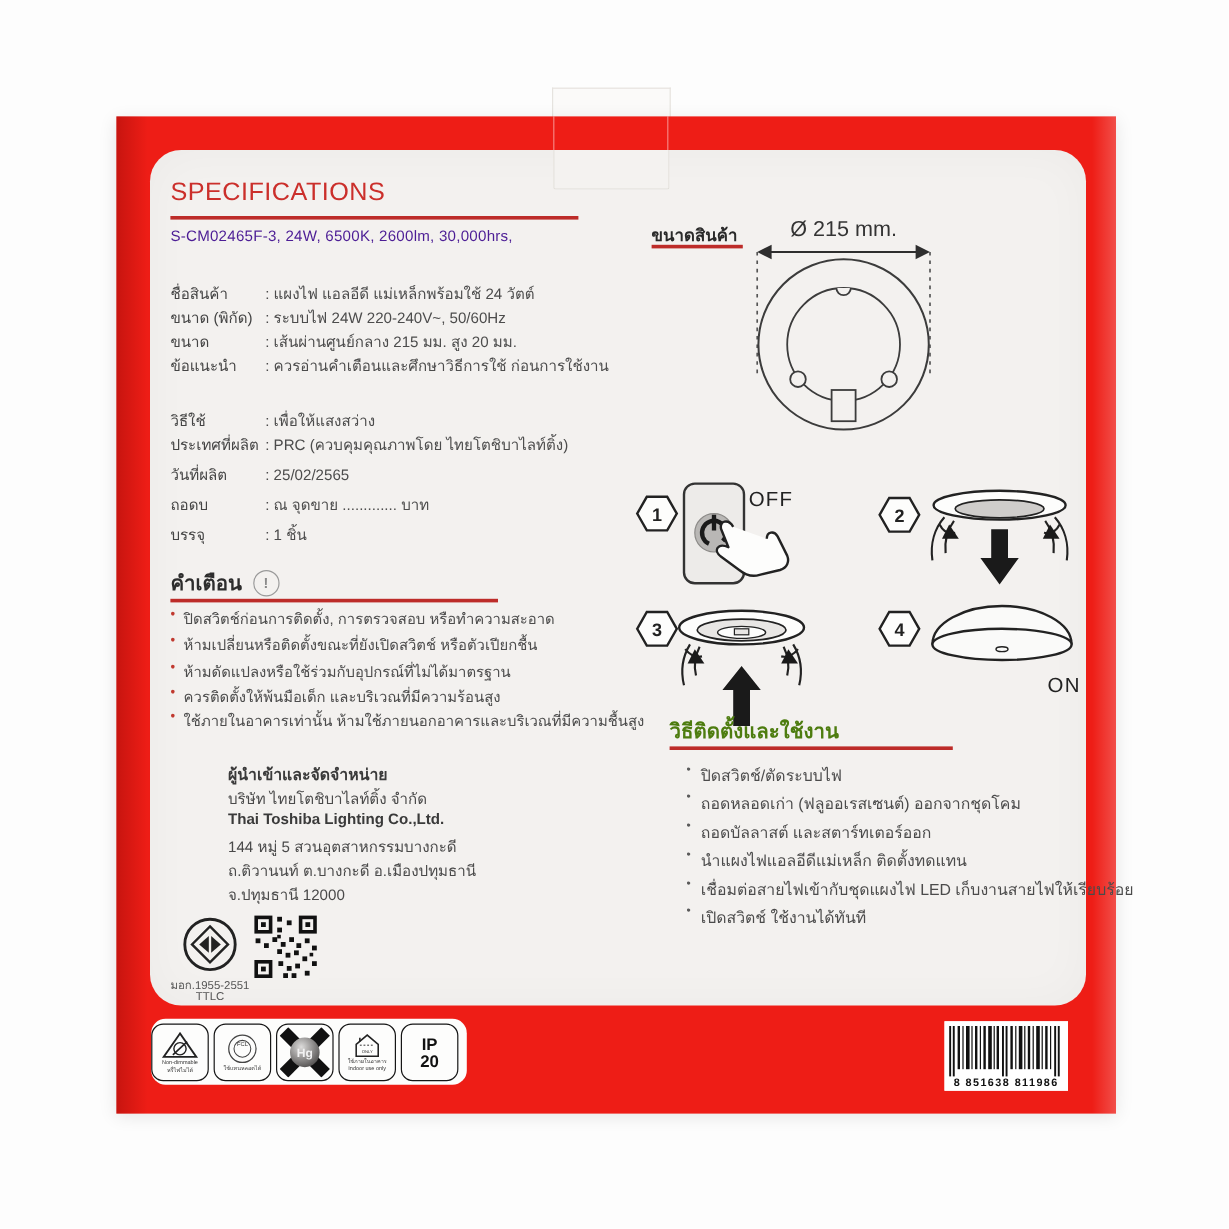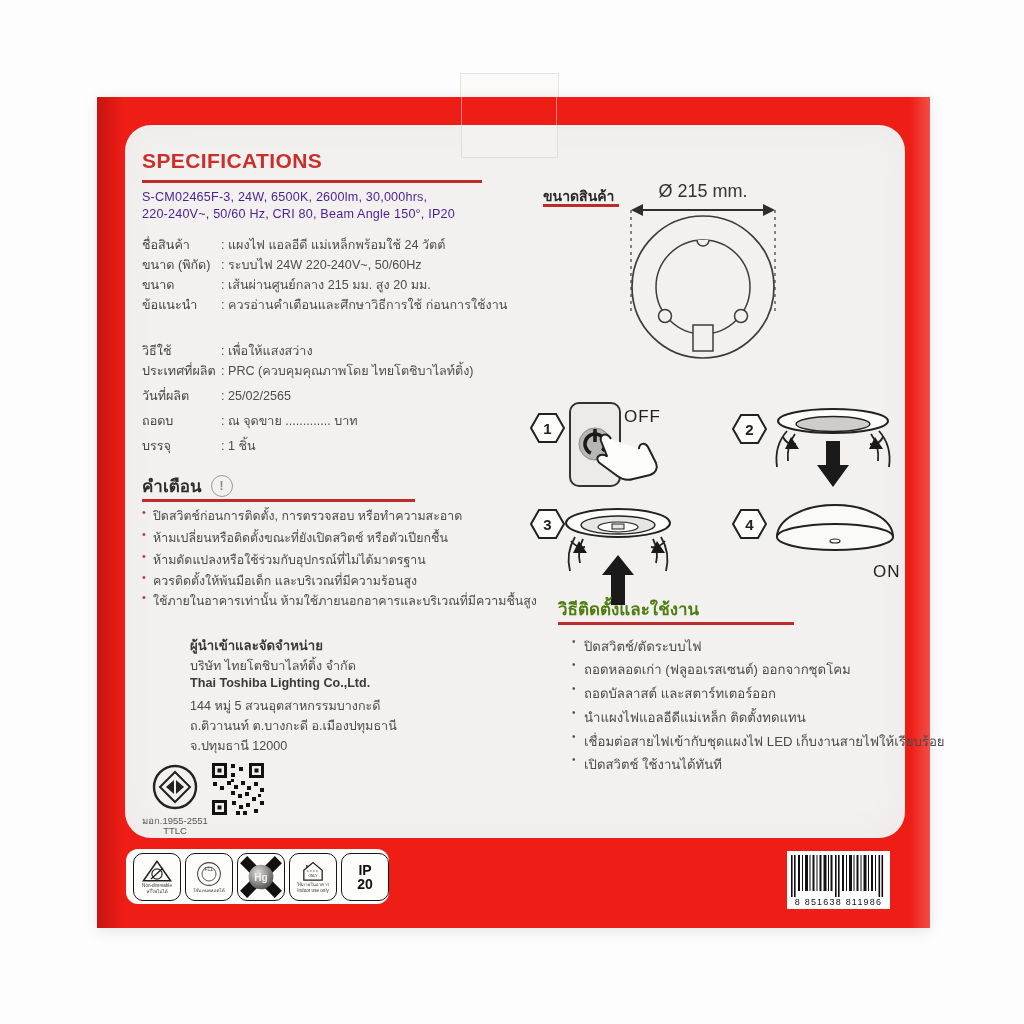--- a/index.html
+++ b/index.html
@@ -16,21 +16,21 @@
        background:#fbfaf9;border:1px solid #e6e3df;border-bottom:none;}
   .seam{position:absolute;top:97px;height:29px;width:1px;background:rgba(255,255,255,.45);}
   .tab-inner{position:absolute;left:461px;top:125px;width:95px;height:32px;background:#f4f2f0;
        border:1px solid #e1ded9;border-top:none;border-radius:0 0 2px 2px;}
   
   .panel{position:absolute;left:125px;top:125px;width:780px;height:713px;background:#f3f1ef;
        border-radius:26px;box-shadow:inset 0 0 40px rgba(0,0,0,.03);}
   .abs{position:absolute;}
   .nowrap{white-space:nowrap;}
   
-  .spec-title{left:17px;top:24px;font-size:21px;font-weight:bold;color:#cb2f2b;letter-spacing:.4px;}
+  .spec-title{left:17px;top:24px;font-size:21px;font-weight:normal;color:#cb2f2b;letter-spacing:.4px;}
   .rule{background:#bd2c29;height:3px;}
   .model{left:17px;top:64px;font-size:12.6px;line-height:16.5px;color:#4c1d95;letter-spacing:.2px;}
   
   .srow{left:17px;font-size:12.6px;color:#4c4c4c;white-space:nowrap;}
   .srow .lbl{display:inline-block;width:79px;color:#444;}
   .srow .val::before{content:": ";}
   
   .warn-title{left:17px;top:347px;display:flex;align-items:center;font-size:17px;font-weight:bold;color:#2d2d2d;}
   .excl{width:20px;height:20px;border:1.6px solid #9a9a9a;border-radius:50%;margin-left:9px;
         display:flex;align-items:center;justify-content:center;font-size:12px;color:#8a8a8a;font-weight:bold;}
@@ -41,26 +41,26 @@
   .bold{font-weight:bold;color:#3a3a3a;}
   .tis-txt{left:2px;width:96px;text-align:center;font-size:9.5px;color:#555;}
   
   .dim-head{left:418px;top:60px;font-size:14px;font-weight:bold;color:#2a2a2a;}
   .inst-head{left:433px;top:470px;font-size:17px;font-weight:bold;color:#4d7c0f;}
   .iitem{left:447px;font-size:13.2px;color:#4b4b4b;padding-left:12px;white-space:nowrap;}
   .iitem::before{content:"•";color:#5a5a5a;position:absolute;left:0;top:0;font-size:10px;}
   svg text{font-family:"Liberation Sans","DejaVu Sans",sans-serif;}
   
   .icon-strip{position:absolute;left:126px;top:849px;width:263px;height:55px;background:#fdfdfc;
-       border-radius:12px;display:flex;align-items:center;justify-content:flex-end;gap:4px;}
+       border-radius:12px;display:flex;align-items:center;justify-content:flex-start;gap:4px;}
   .tile{width:46px;height:46px;border:1.7px solid #161616;border-radius:10px;background:#fdfdfc;
        display:flex;flex-direction:column;align-items:center;justify-content:center;overflow:hidden;}
   .tiny{font-size:4.6px;color:#333;line-height:5.4px;text-align:center;}
   .ip-tile{font-size:14px;font-weight:bold;color:#111;line-height:14px;text-align:center;}
-  .barcode{position:absolute;left:787px;top:851px;width:103px;height:58px;background:#fff;}
+  .barcode{position:absolute;left:787px;top:851px;width:103px;height:58px;background:#fff;font-weight:bold;}
 </style>
 </head>
 <body>
 
 <div class="page">
 
   <div class="flap-tab"></div>
 
   <div class="box">
     <div class="edge-l"></div>
@@ -69,21 +69,20 @@
   <div class="seam" style="left:461px"></div>
   <div class="seam" style="left:556px"></div>
 
   <div class="panel">
 
     <div class="abs spec-title">SPECIFICATIONS</div>
     <div class="abs rule" style="left:17px;top:55px;width:340px"></div>
 
     <div class="abs model nowrap">
       <div>S-CM02465F-3, 24W, 6500K, 2600lm, 30,000hrs,</div>
-      <div>220-240V~, 50/60 Hz, CRI 80, Beam Angle 150°, IP20</div>
     </div>
 
     <div class="abs srow" style="top:110px">
       <span class="lbl">ชื่อสินค้า</span><span class="val">แผงไฟ แอลอีดี แม่เหล็กพร้อมใช้ 24 วัตต์</span>
     </div>
     <div class="abs srow" style="top:130px">
       <span class="lbl">ขนาด (พิกัด)</span><span class="val">ระบบไฟ 24W 220-240V~, 50/60Hz</span>
     </div>
     <div class="abs srow" style="top:150px">
       <span class="lbl">ขนาด</span><span class="val">เส้นผ่านศูนย์กลาง 215 มม. สูง 20 มม.</span>

